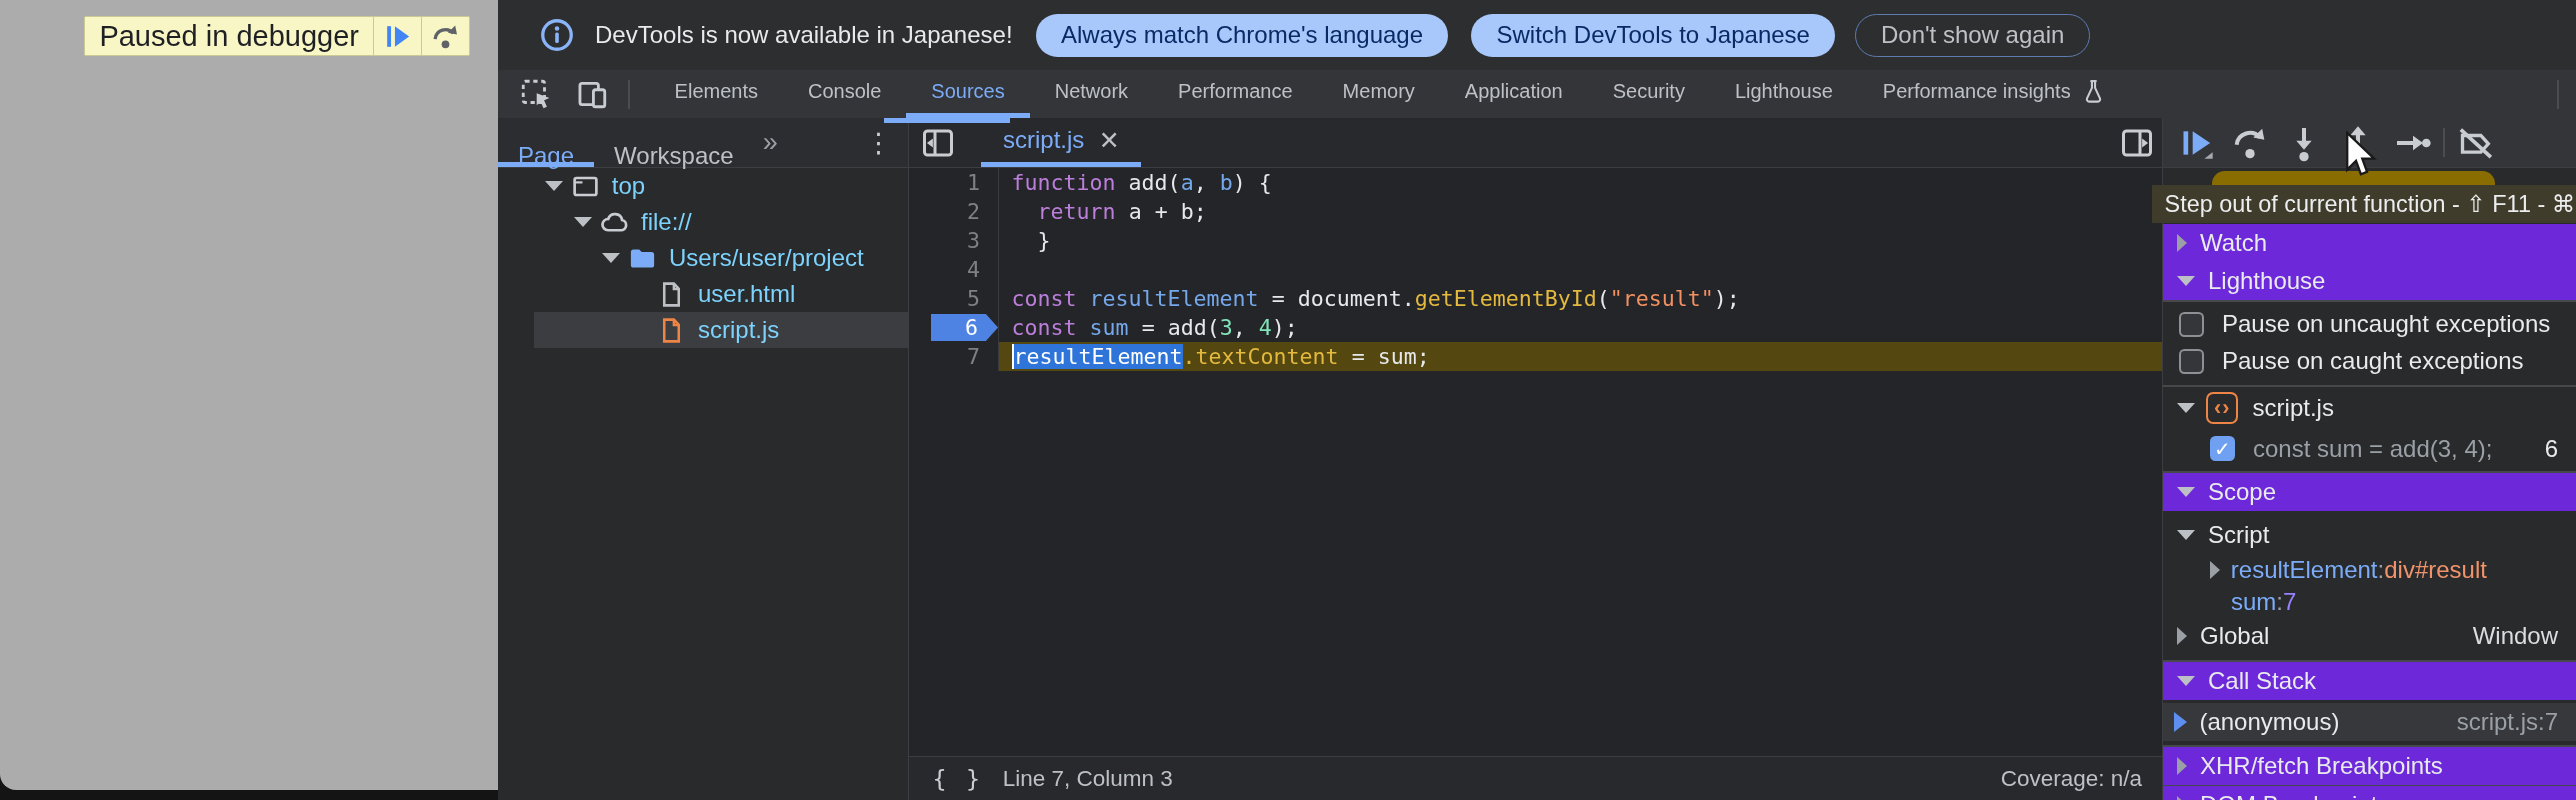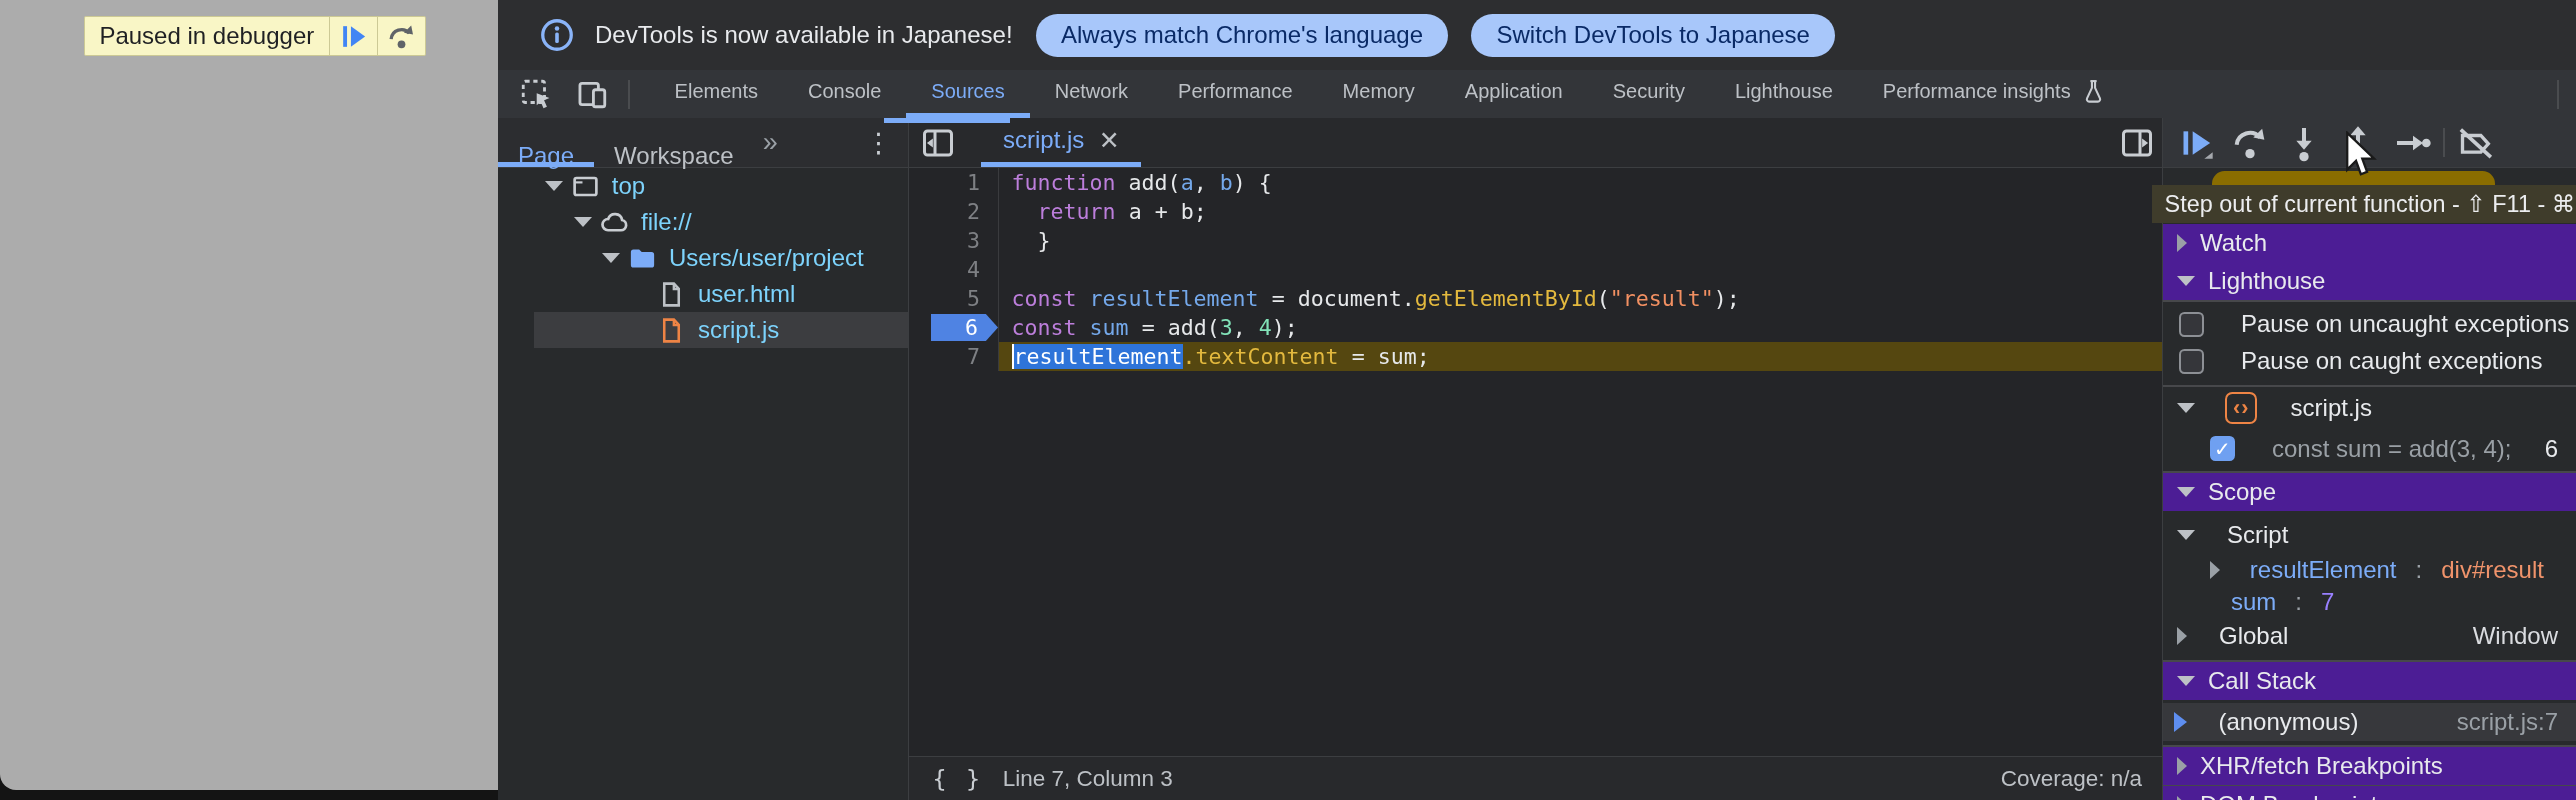--- a/index.html
+++ b/index.html
@@ -4,21 +4,21 @@
 <style>
   html,body{margin:0;padding:0;background:#141414;}
   #root{position:relative;width:2576px;height:801px;overflow:hidden;
         font-family:"Liberation Sans","DejaVu Sans",sans-serif;
         -webkit-font-smoothing:antialiased;}
   
   #page-viewport{position:absolute;left:0;top:0;width:500px;height:790px;background:#ACACAC;
     border-bottom-left-radius:16px;z-index:1;}
   #paused-banner{position:absolute;left:84px;top:16px;height:38px;display:inline-flex;align-items:stretch;
     background:#F9F6C6;border:1.8px solid #CCC995;border-radius:1.8px;z-index:3;}
-  #paused-banner .pb-label{display:flex;align-items:center;padding:0 14.4px;font-size:24px;color:#1F2023;}
+  #paused-banner .pb-label{display:flex;align-items:center;padding:0 14.4px;font-size:29px;color:#1F2023;}
   #paused-banner .pb-btn{display:flex;align-items:center;justify-content:center;width:47px;border-left:1.8px solid #CCC995;cursor:default;}
   #corner-olive{position:absolute;left:2501px;top:770px;width:75px;height:31px;background:#4D4827;z-index:1;}
   
   #devtools{position:absolute;left:498px;top:0;width:2236px;height:801px;background:#282A2D;
     border-bottom-right-radius:14.4px;z-index:2;overflow:hidden;color:#E8EAED;}
   
   #notif-bar{position:absolute;left:0;top:0;width:100%;height:70px;background:#2D2E30;
     display:flex;align-items:center;padding-left:41px;box-sizing:border-box;}
   #notif-bar .notif-text{font-size:24px;color:#E8EAED;margin-left:20px;}
   .pill{height:43px;border-radius:21.6px;display:flex;align-items:center;padding:0 25px;
@@ -82,24 +82,24 @@
   .tk-sel{background:#2E74D9;color:#fff;border-left:2.7px solid #fff;}
   #status-bar{position:absolute;left:0;bottom:0;width:100%;height:45px;border-top:1.8px solid #3C3E41;
     background:#28292C;display:flex;align-items:center;box-sizing:border-box;font-size:22.5px;color:#BDC1C6;}
   #status-bar .pp-icon{font-family:"DejaVu Sans Mono",monospace;color:#C9CDD2;font-size:23.4px;
     margin:0 20px 0 23.4px;letter-spacing:2.7px;cursor:pointer;}
   #status-right{margin-left:auto;padding-right:20px;}
   
   #debug-toolbar{height:50px;background:#333539;border-bottom:1.8px solid #3C3E41;display:flex;
     align-items:center;box-sizing:border-box;padding-left:9px;gap:7.2px;flex:none;}
   .dbg-btn{width:47px;height:43px;display:flex;align-items:center;justify-content:center;cursor:pointer;}
-  .sect-head{height:38px;display:flex;align-items:center;font-size:24px;color:#E8EAED;background:#4c1d95;
+  .sect-head{height:38px;display:flex;align-items:center;font-size:24px;color:#E8EAED;background:#6d28d9;
     cursor:pointer;flex:none;}
   .sect-head .tri{margin:0 12.6px 0 14.4px;}
-  .sect-row{display:flex;align-items:center;font-size:24px;color:#E8EAED;flex:none;gap:19px;}
+  .sect-row{display:flex;align-items:center;font-size:24px;color:#E8EAED;flex:none;}
   .sep{height:1.8px;background:#47484B;flex:none;}
   .checkbox{width:25px;height:25px;border:2.7px solid #8D9095;border-radius:5.4px;background:#35363A;
     box-sizing:border-box;flex:none;margin:0 18px 0 16px;cursor:pointer;}
   .checkbox.checked{background:#6FA0F1;border-color:#6FA0F1;color:#fff;display:flex;align-items:center;
     justify-content:center;font-size:20px;font-weight:bold;}
   .js-chip{width:32px;height:32px;border:2.7px solid #EE8445;border-radius:7.2px;color:#EE8445;
     display:flex;align-items:center;justify-content:center;font-size:21.6px;font-weight:bold;flex:none;
     box-sizing:border-box;margin-right:14.4px;letter-spacing:0.9px;}
   .right-val{margin-left:auto;padding-right:18px;}
   .cs-arrow{width:0;height:0;border-top:10px solid transparent;border-bottom:10px solid transparent;
@@ -149,20 +149,21 @@
       <span>
         <svg width="36" height="36" viewBox="0 0 24 24" fill="none">
             <circle cx="12" cy="12" r="9.5" stroke="#8AB4F8" stroke-width="2.2"></circle>
             <circle cx="12" cy="7.6" r="1.5" fill="#8AB4F8"></circle>
             <rect x="10.8" y="10.4" width="2.4" height="7" rx="1" fill="#8AB4F8"></rect>
           </svg>
       </span>
       <span class="notif-text">DevTools is now available in Japanese!</span>
       <button class="pill filled" style="border:none">Always match Chrome's language</button>
       <button class="pill filled" style="border:none">Switch DevTools to Japanese</button>
+      <button class="pill outline">Don't show again</button>
       <div id="notif-close">✕</div>
     </div>
 
     <div id="main-tabbar">
       <div class="bar-icons">
         <div class="bar-icon">
           <svg width="34" height="34" viewBox="0 0 24 24" fill="none">
               <rect x="3" y="3" width="15" height="15" rx="1.5" stroke="#C9CDD2" stroke-width="2" stroke-dasharray="3 2.6"></rect>
               <path d="M12.5 11.5l9 3.4-3.8 1.5 2 4.6-2.4 1-2-4.6-2.8 2.6z" fill="#C9CDD2"></path>
             </svg>

